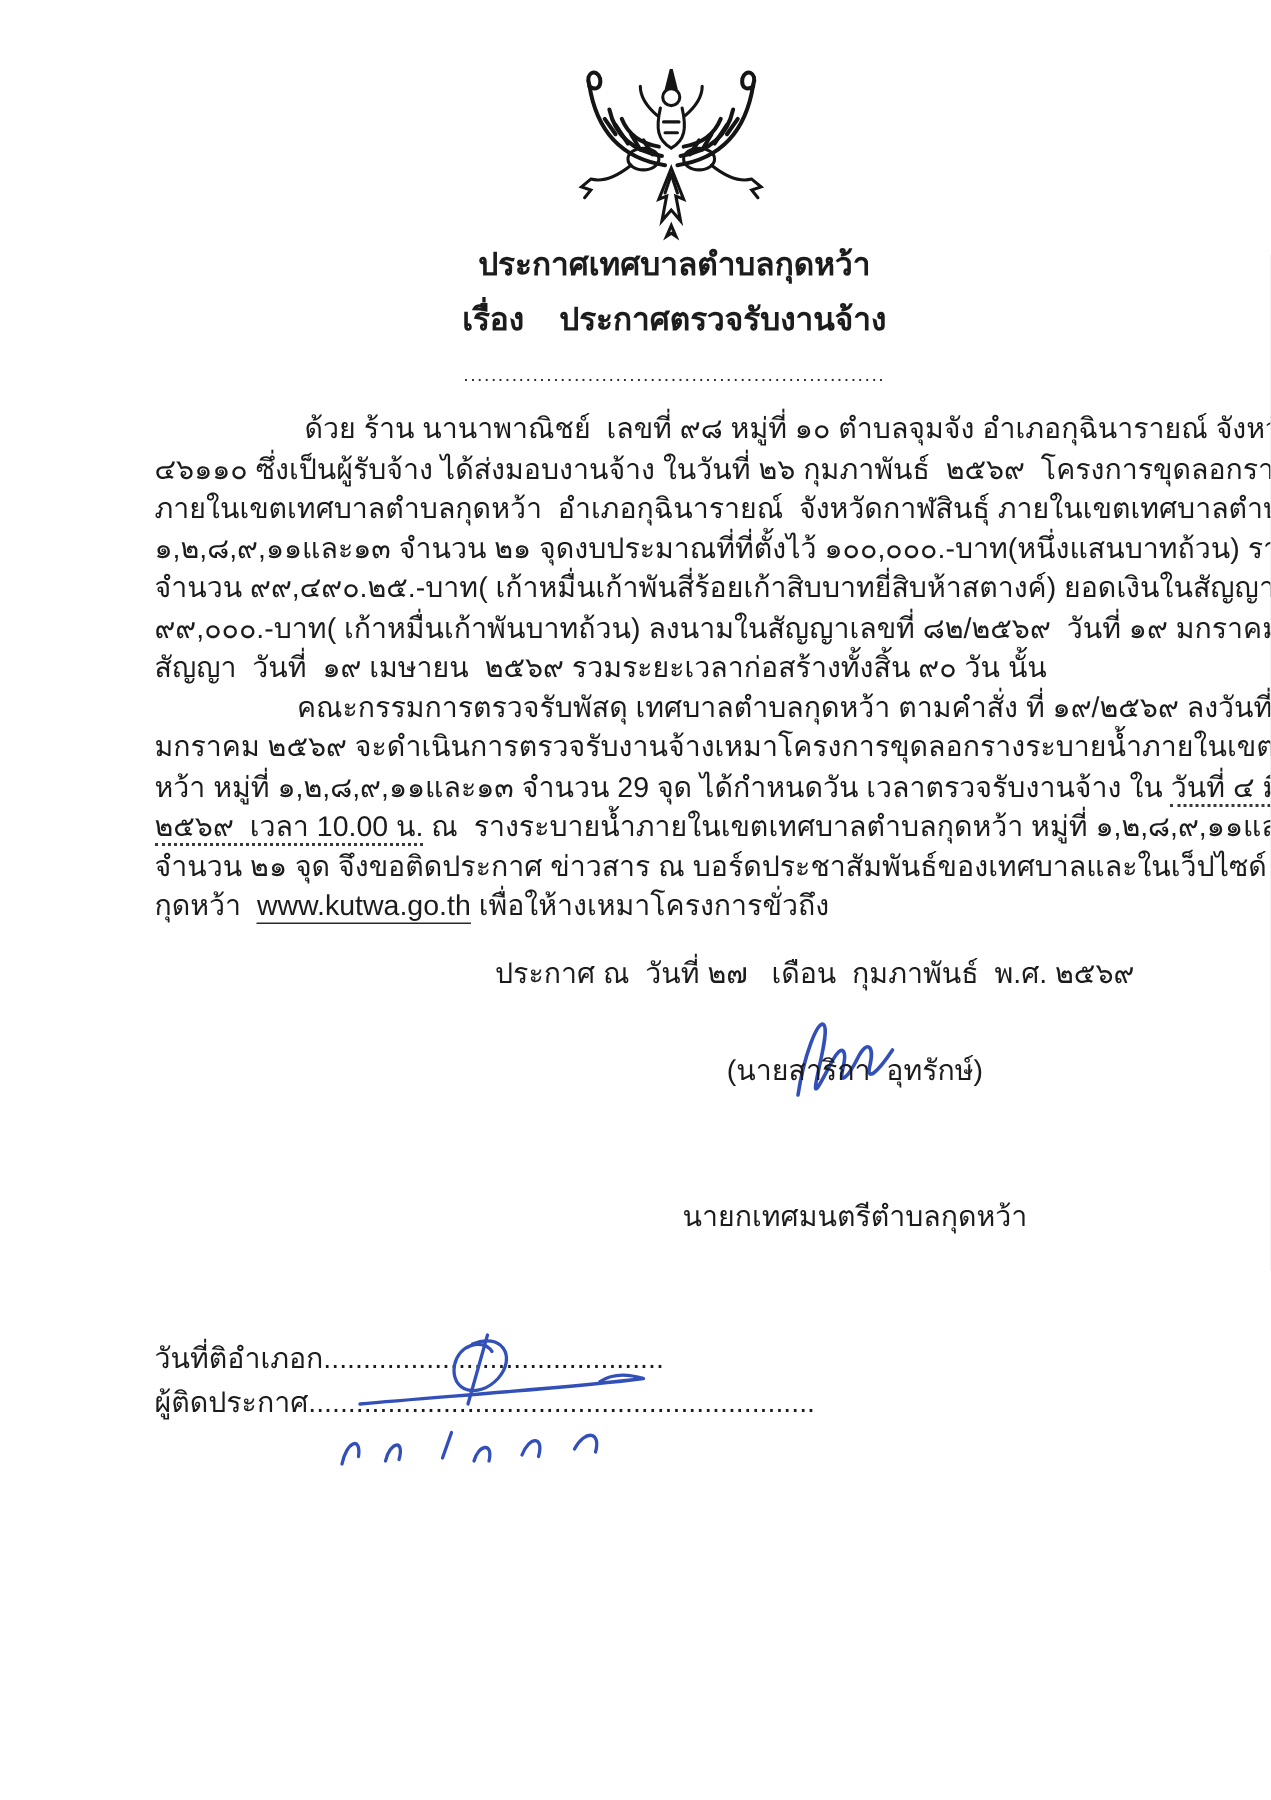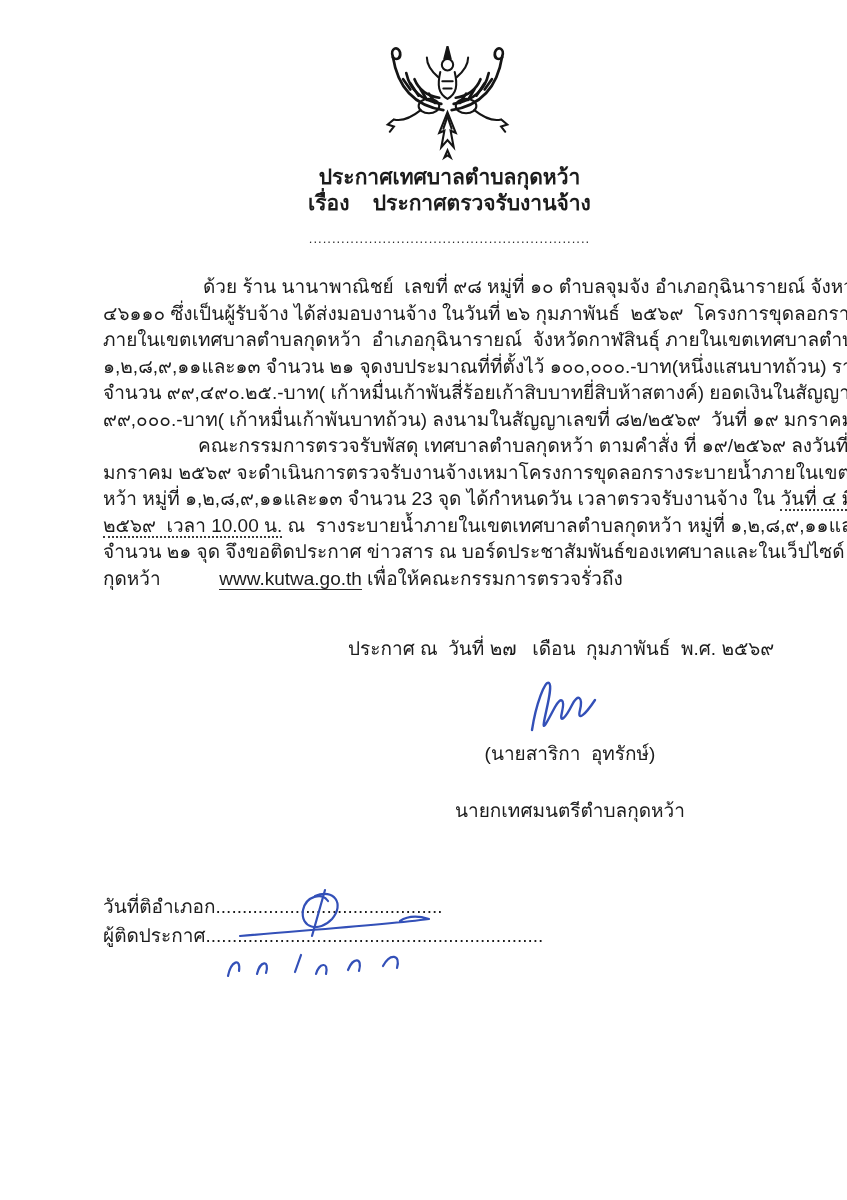--- a/index.html
+++ b/index.html
@@ -8,31 +8,31 @@
     width:847px;height:1200px;
     margin:0 auto;
     background:#ffffff;
     font-family:"Liberation Sans","DejaVu Sans",sans-serif;
     color:#1c1c1c;
     overflow:hidden;
   }
   .emblem{position:absolute;left:365px;top:44px;width:165px;height:124px;}
   .doc-header{position:absolute;left:0;top:164px;width:847px;text-align:center;padding-left:52px;box-sizing:border-box;}
   .doc-title{font-size:21px;font-weight:bold;white-space:pre;line-height:26px;}
-  .doc-subject{font-size:21px;font-weight:bold;white-space:pre;line-height:26px;}
+  .doc-subject{font-size:21px;font-weight:bold;white-space:pre;line-height:26px;margin-top:11px;}
   .dots-sep{font-size:13px;letter-spacing:1px;color:#2a2a2a;line-height:14px;margin-top:16px;white-space:pre;}
   .body-block{position:absolute;left:103px;top:274px;width:742px;}
   .bodyline{font-size:19px;line-height:26.5px;white-space:pre;}
   .indent1{padding-left:100px;}
   .indent2{padding-left:95px;}
   .u-dotted{border-bottom:2px dotted #3a3a3a;}
-  .u-solid{border-bottom:1.5px solid #2a2a2a;margin-left:48px;}
-  .announce{position:absolute;left:348px;top:633px;font-size:19px;white-space:pre;}
+  .u-solid{border-bottom:1.5px solid #2a2a2a;}
+  .announce{position:absolute;left:330px;top:633px;font-size:19px;white-space:pre;}
   .sig-ink{position:absolute;left:502px;top:672px;width:125px;height:72px;}
-  .sig-name{position:absolute;left:430px;top:738px;width:280px;text-align:center;font-size:19px;white-space:pre;}
+  .sig-name{position:absolute;left:430px;top:698px;width:280px;text-align:center;font-size:19px;white-space:pre;}
   .sig-title{position:absolute;left:430px;top:763px;width:280px;text-align:center;font-size:19px;white-space:pre;margin-top:32px;}
   .footer-block{position:absolute;left:103px;top:893px;width:500px;}
   .footerline{font-size:19px;line-height:28.5px;white-space:pre;}
   .hand-ink{position:absolute;left:215px;top:884px;width:235px;height:100px;}
   .ink-blue{stroke:#3350b8;fill:none;stroke-linecap:round;stroke-linejoin:round;}
 </style>
 </head>
 <body>
 
 <div class="page">
@@ -89,27 +89,28 @@
     <div class="dots-sep">.............................................................</div>
   </div>
 
   <div class="body-block">
     <div class="bodyline indent1">ด้วย ร้าน นานาพาณิชย์  เลขที่ ๙๘ หมู่ที่ ๑๐ ตำบลจุมจัง อำเภอกุฉินารายณ์ จังหวัดกาฬสินธุ์</div>
     <div class="bodyline">๔๖๑๑๐ ซึ่งเป็นผู้รับจ้าง ได้ส่งมอบงานจ้าง ในวันที่ ๒๖ กุมภาพันธ์  ๒๕๖๙  โครงการขุดลอกรางระบายน้ำ</div>
     <div class="bodyline">ภายในเขตเทศบาลตำบลกุดหว้า  อำเภอกุฉินารายณ์  จังหวัดกาฬสินธุ์ ภายในเขตเทศบาลตำบลกุดหว้า หมู่ที่</div>
     <div class="bodyline">๑,๒,๘,๙,๑๑และ๑๓ จำนวน ๒๑ จุดงบประมาณที่ที่ตั้งไว้ ๑๐๐,๐๐๐.-บาท(หนึ่งแสนบาทถ้วน) ราคากลาง</div>
     <div class="bodyline">จำนวน ๙๙,๔๙๐.๒๕.-บาท( เก้าหมื่นเก้าพันสี่ร้อยเก้าสิบบาทยี่สิบห้าสตางค์) ยอดเงินในสัญญา จำนวน</div>
     <div class="bodyline">๙๙,๐๐๐.-บาท( เก้าหมื่นเก้าพันบาทถ้วน) ลงนามในสัญญาเลขที่ ๘๒/๒๕๖๙  วันที่ ๑๙ มกราคม ๒๕๖๙ สิ้นสุด</div>
+    <div class="bodyline">สัญญา  วันที่  ๑๙ เมษายน  ๒๕๖๙ รวมระยะเวลาก่อสร้างทั้งสิ้น ๙๐ วัน นั้น</div>
 
     <div class="bodyline indent2">คณะกรรมการตรวจรับพัสดุ เทศบาลตำบลกุดหว้า ตามคำสั่ง ที่ ๑๙/๒๕๖๙ ลงวันที่ ๑๕</div>
     <div class="bodyline">มกราคม ๒๕๖๙ จะดำเนินการตรวจรับงานจ้างเหมาโครงการขุดลอกรางระบายน้ำภายในเขตเทศบาลตำบลกุด</div>
-    <div class="bodyline"><span>หว้า หมู่ที่ ๑,๒,๘,๙,๑๑และ๑๓ จำนวน 23 จุด ได้กำหนดวัน เวลาตรวจรับงานจ้าง ใน </span><span class="u-dotted">วันที่ ๔ มีนาคม</span></div>
+    <div class="bodyline"><span>หว้า หมู่ที่ ๑,๒,๘,๙,๑๑และ๑๓ จำนวน 29 จุด ได้กำหนดวัน เวลาตรวจรับงานจ้าง ใน </span><span class="u-dotted">วันที่ ๔ มีนาคม</span></div>
     <div class="bodyline"><span class="u-dotted">๒๕๖๙  เวลา 10.00 น.</span><span> ณ  รางระบายน้ำภายในเขตเทศบาลตำบลกุดหว้า หมู่ที่ ๑,๒,๘,๙,๑๑และ๑๓</span></div>
     <div class="bodyline">จำนวน ๒๑ จุด จึงขอติดประกาศ ข่าวสาร ณ บอร์ดประชาสัมพันธ์ของเทศบาลและในเว็ปไซด์  เทศบาลตำบล</div>
-    <div class="bodyline"><span>กุดหว้า  </span><span class="u-solid">www.kutwa.go.th</span><span> เพื่อให้คณะกรรมการตรวจรั่วถึง</span></div>
+    <div class="bodyline"><span>กุดหว้า  </span><span class="u-solid">www.kutwa.go.th</span><span> เพื่อให้างเหมาโครงการขั่วถึง</span></div>
   </div>
 
   <div class="announce">ประกาศ ณ  วันที่ ๒๗   เดือน  กุมภาพันธ์  พ.ศ. ๒๕๖๙</div>
 
   <svg class="sig-ink" viewBox="0 0 125 72" aria-hidden="true">
     <path class="ink-blue" stroke-width="2.4" d="M30,58 C34,32 43,8 47,11 C51,14 44,38 42,50 C40,61 47,46 53,35 C59,24 63,27 60,40 C57,52 63,47 70,33 C76,21 81,25 78,38 C75,50 83,43 93,28"></path>
   </svg>
   <div class="sig-name">(นายสาริกา  อุทรักษ์)</div>
   <div class="sig-title">นายกเทศมนตรีตำบลกุดหว้า</div>
 

